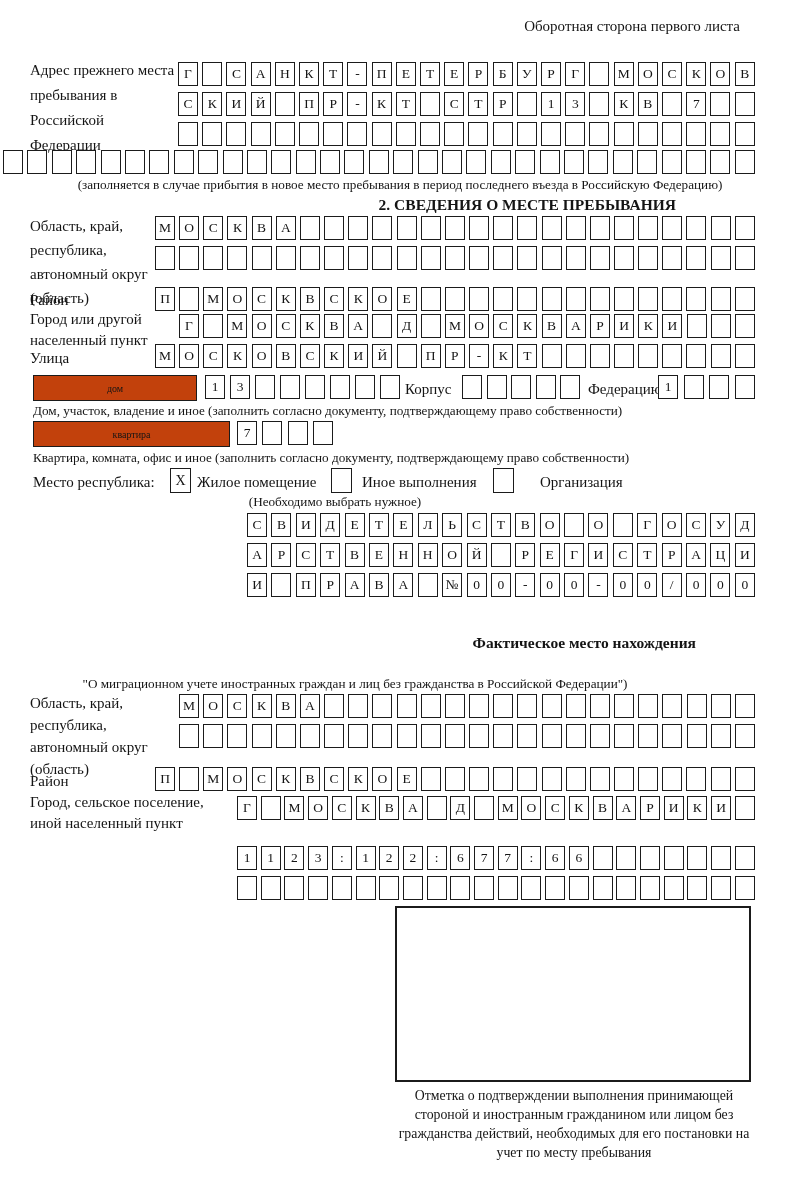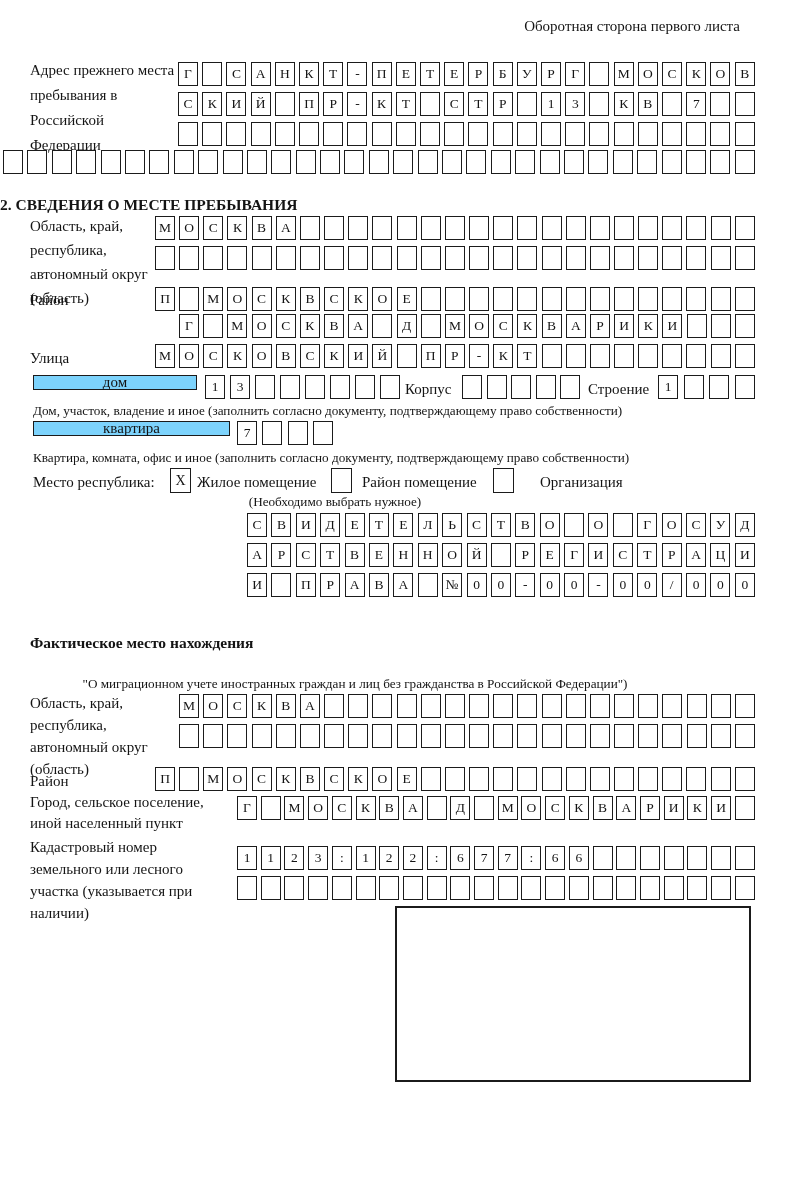--- a/index.html
+++ b/index.html
@@ -5,30 +5,30 @@
   html,body { margin:0; padding:0; background:#ffffff; }
   .page {
     position:relative; width:800px; height:1180px; background:#ffffff;
     font-family:"Liberation Serif","DejaVu Serif",serif; color:#141414;
     overflow:hidden;
   }
   .note { position:absolute; font-size:15px; }
   .label { position:absolute; font-size:15px; line-height:25px; }
   .caption { position:absolute; font-size:13.2px; white-space:nowrap; }
   .caption-wrap { position:absolute; font-size:13.2px; }
-  .title { position:absolute; font-weight:bold; font-size:15.5px; text-align:left; }
+  .title { position:absolute; font-weight:bold; font-size:15.5px; text-align:right;padding-left:16px; }
   .cellrow { position:absolute; display:flex; justify-content:space-between; height:26px; }
   .cell {
     width:20px; height:24px; border:1.5px solid #1b1b1b; box-sizing:border-box;
     display:inline-flex; align-items:center; justify-content:center;
     font-size:13.5px; background:#fff; flex:0 0 auto;
   }
   .widebox {
-    position:absolute; height:15px; border:1.5px solid #1b1b1b; box-sizing:border-box;
-    display:flex; align-items:center; justify-content:center; font-size:15px; background:#7dd3fc;
+    position:absolute; height:26px; border:1.5px solid #1b1b1b; box-sizing:border-box;
+    display:flex; align-items:center; justify-content:center; font-size:10px; background:#c2410c;
   }
   .chk {
     position:absolute; width:21px; height:25px; border:1.5px solid #1b1b1b; box-sizing:border-box;
     display:flex; align-items:center; justify-content:center; font-size:14px; background:#fff;
   }
   .stampbox { position:absolute; border:2px solid #1b1b1b; box-sizing:border-box; background:#fff; }
   .center { text-align:center; }
 </style>
 </head>
 <body>
@@ -142,20 +142,21 @@
       <span class="cell"></span>
       <span class="cell"></span>
       <span class="cell"></span>
       <span class="cell"></span>
       <span class="cell"></span>
       <span class="cell"></span>
       <span class="cell"></span>
       <span class="cell"></span>
       <span class="cell"></span>
     </div>
+  <div class="caption center" style="left:0px; top:177px; width:800px;">(заполняется в случае прибытия в новое место пребывания в период последнего въезда в Российскую Федерацию)</div>
 
   <div class="title" style="left:0px; top:196px; width:660px;">2. СВЕДЕНИЯ О МЕСТЕ ПРЕБЫВАНИЯ</div>
 
   <div class="label" style="left:30px; top:214px; width:122px; line-height:24px;">Область, край, республика, автономный округ (область)</div>
   <div class="cellrow" style="left:155px; top:216px; width:600px;">
       <span class="cell">М</span>
       <span class="cell">О</span>
       <span class="cell">С</span>
       <span class="cell">К</span>
       <span class="cell">В</span>
@@ -230,20 +231,21 @@
       <span class="cell"></span>
       <span class="cell"></span>
       <span class="cell"></span>
       <span class="cell"></span>
       <span class="cell"></span>
       <span class="cell"></span>
       <span class="cell"></span>
       <span class="cell"></span>
     </div>
 
+  <div class="label" style="left:30px; top:309px; width:148px; line-height:21px;">Город или другой населенный пункт</div>
   <div class="cellrow" style="left:179px; top:314px; width:576px;">
       <span class="cell">Г</span>
       <span class="cell"></span>
       <span class="cell">М</span>
       <span class="cell">О</span>
       <span class="cell">С</span>
       <span class="cell">К</span>
       <span class="cell">В</span>
       <span class="cell">А</span>
       <span class="cell"></span>
@@ -305,21 +307,21 @@
       <span class="cell"></span>
     </div>
   <div class="label" style="left:405px; top:377px;">Корпус</div>
   <div class="cellrow" style="left:462px; top:375px; width:118px;">
       <span class="cell"></span>
       <span class="cell"></span>
       <span class="cell"></span>
       <span class="cell"></span>
       <span class="cell"></span>
     </div>
-  <div class="label" style="left:588px; top:377px;">Строение</div>
+  <div class="label" style="left:588px; top:377px;">Федерацию</div>
   <div class="cellrow" style="left:658px; top:375px; width:97px;">
       <span class="cell">1</span>
       <span class="cell"></span>
       <span class="cell"></span>
       <span class="cell"></span>
     </div>
   <div class="caption" style="left:33px; top:403px;">Дом, участок, владение и иное (заполнить согласно документу, подтверждающему право собственности)</div>
 
   <div class="widebox" style="left:33px; top:421px; width:197px;">квартира</div>
   <div class="cellrow" style="left:237px; top:421px; width:96px;">
@@ -327,21 +329,21 @@
       <span class="cell"></span>
       <span class="cell"></span>
       <span class="cell"></span>
     </div>
   <div class="caption" style="left:33px; top:450px;">Квартира, комната, офис и иное (заполнить согласно документу, подтверждающему право собственности)</div>
 
   <div class="label" style="left:33px; top:470px;">Место республика:</div>
   <div class="chk" style="left:170px; top:468px;">X</div>
   <div class="label" style="left:197px; top:470px;">Жилое помещение</div>
   <div class="chk" style="left:331px; top:468px;"></div>
-  <div class="label" style="left:362px; top:470px;">Район помещение</div>
+  <div class="label" style="left:362px; top:470px;">Иное выполнения</div>
   <div class="chk" style="left:493px; top:468px;"></div>
   <div class="label" style="left:540px; top:470px;">Организация</div>
   <div class="caption center" style="left:30px; top:494px; width:610px;">(Необходимо выбрать нужное)</div>
 
   <div class="cellrow" style="left:247px; top:513px; width:508px;">
       <span class="cell">С</span>
       <span class="cell">В</span>
       <span class="cell">И</span>
       <span class="cell">Д</span>
       <span class="cell">Е</span>
@@ -514,21 +516,20 @@
       <span class="cell">К</span>
       <span class="cell">В</span>
       <span class="cell">А</span>
       <span class="cell">Р</span>
       <span class="cell">И</span>
       <span class="cell">К</span>
       <span class="cell">И</span>
       <span class="cell"></span>
     </div>
 
-  <div class="label" style="left:30px; top:836px; width:180px; line-height:22px;">Кадастровый номер земельного или лесного участка (указывается при наличии)</div>
   <div class="cellrow" style="left:237px; top:846px; width:518px;">
       <span class="cell">1</span>
       <span class="cell">1</span>
       <span class="cell">2</span>
       <span class="cell">3</span>
       <span class="cell">:</span>
       <span class="cell">1</span>
       <span class="cell">2</span>
       <span class="cell">2</span>
       <span class="cell">:</span>
@@ -565,14 +566,15 @@
       <span class="cell"></span>
       <span class="cell"></span>
       <span class="cell"></span>
       <span class="cell"></span>
       <span class="cell"></span>
       <span class="cell"></span>
       <span class="cell"></span>
     </div>
 
   <div class="stampbox" style="left:395px; top:906px; width:356px; height:176px;"></div>
+  <div class="caption-wrap center" style="left:388px; top:1086px; width:372px; line-height:19px; font-size:13.8px;">Отметка о подтверждении выполнения принимающей стороной и иностранным гражданином или лицом без гражданства действий, необходимых для его постановки на учет по месту пребывания</div>
 
 </div>
 
 </body></html>

